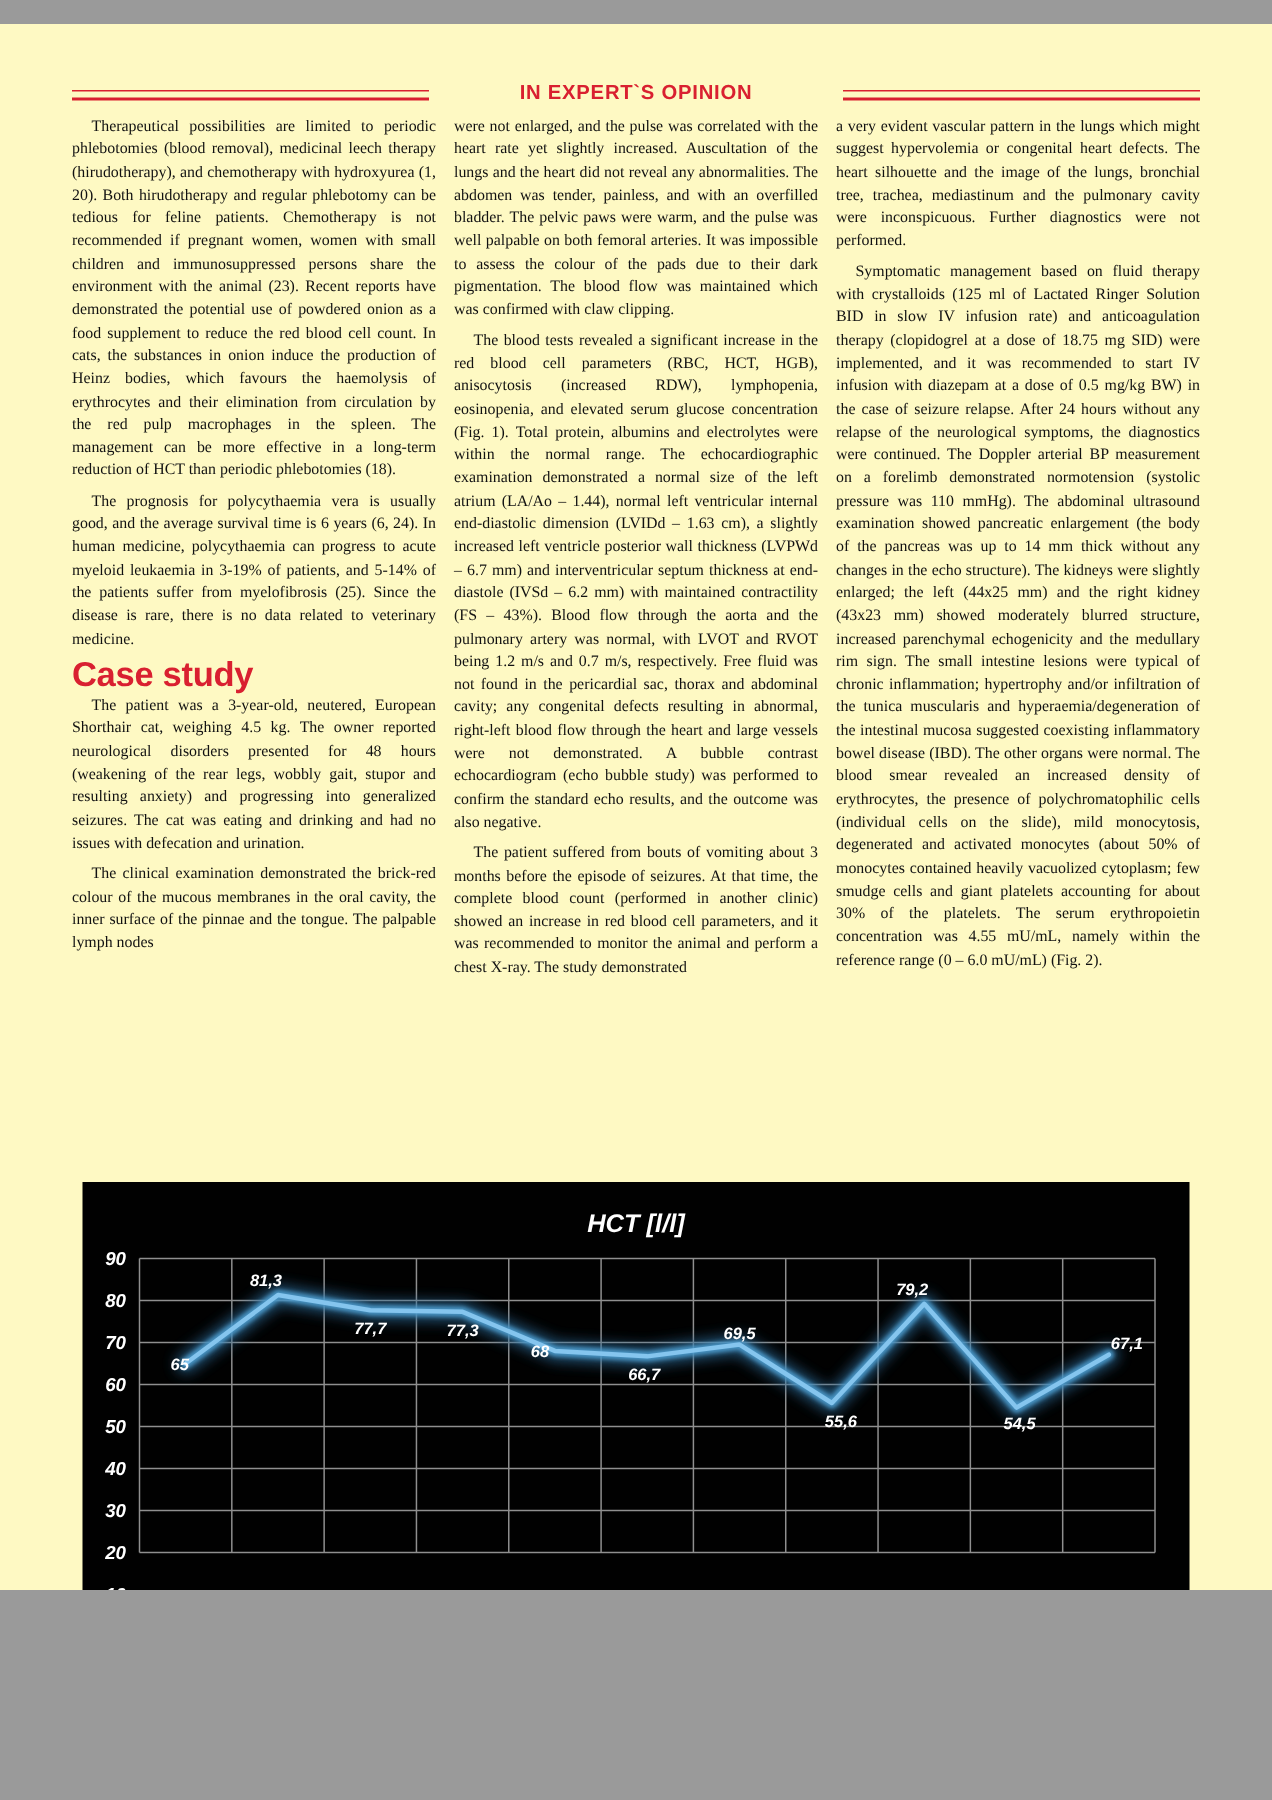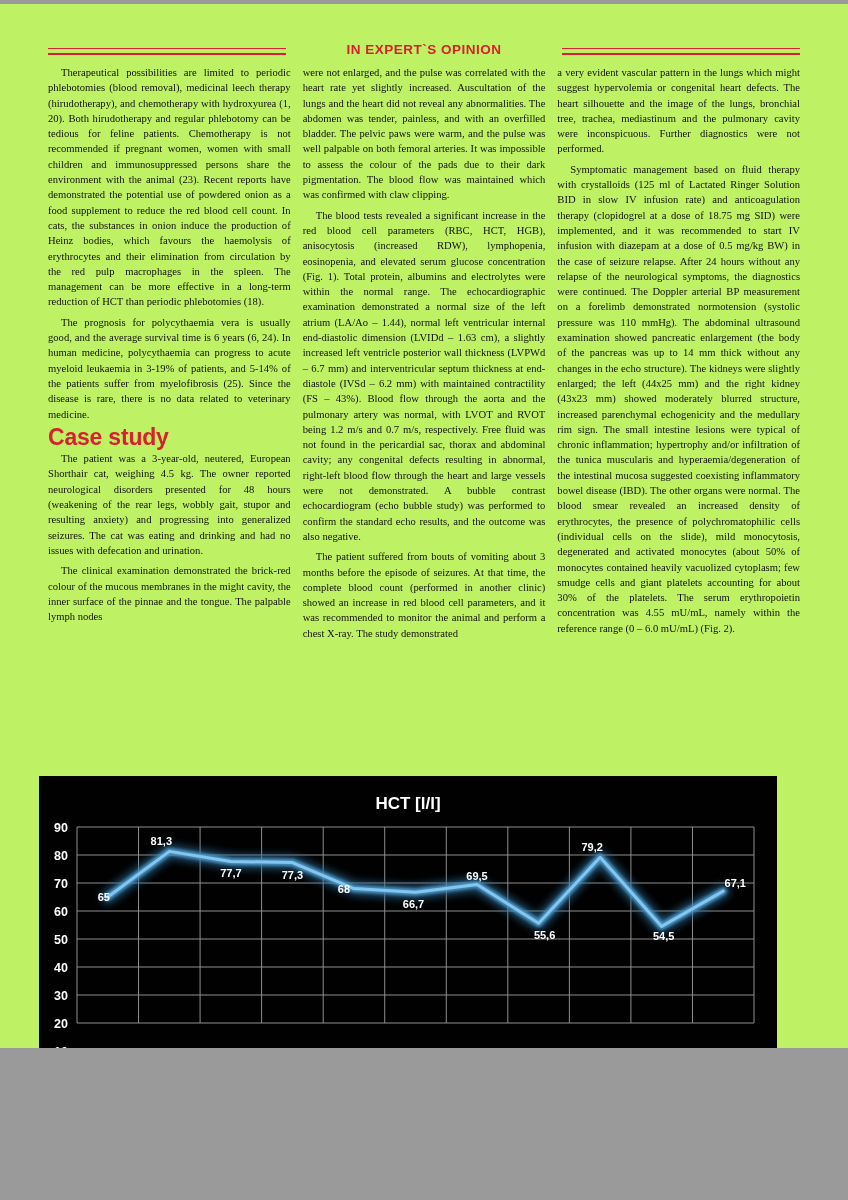--- a/index.html
+++ b/index.html
@@ -1,34 +1,34 @@
 <!DOCTYPE html>
 <html style="--red: #d92030;"><head>
 <meta charset="utf-8">
 <style>
   html,body{margin:0;padding:0;background:#9a9a9a;}
-  .page{position:relative;width:848px;height:1044px;background:#bef264;margin:4px auto;
+  .page{position:relative;width:848px;height:1044px;background:#fef9c3;margin:16px auto;
         font-family:"Liberation Serif",serif;color:#111;overflow:hidden;}
 
   
   .masthead{position:absolute;top:38px;left:48px;width:752px;display:flex;align-items:center;}
   .masthead-title{margin:0 60px;font-family:"Liberation Sans",sans-serif;font-weight:bold;
         font-size:13.5px;letter-spacing:.5px;color:var(--red);white-space:nowrap;}
   .rule{flex:1;height:4px;border-top:1.2px solid var(--red);border-bottom:2.2px solid var(--red);margin-top:3px;}
 
   
   .columns{position:absolute;top:61px;left:48px;width:752px;height:709px;display:flex;gap:12px;overflow:hidden;}
   .col{flex:1;min-width:0;font-size:10.6px;line-height:15.3px;text-align:justify;}
   .col p{margin:0 0 5px 0;}
   .col p.indent{text-indent:13px;}
   .case-heading{font-family:"Liberation Sans",sans-serif;font-weight:bold;font-size:23px;
         color:var(--red);margin:8px 0 6px 0;letter-spacing:-.2px;text-align:left;}
 
   
-  .chart-panel{position:absolute;left:39px;top:772px;width:738px;height:334px;margin:0;background:#010101;}
+  .chart-panel{position:absolute;left:55px;top:772px;width:738px;height:334px;margin:0;background:#010101;font-style:italic;}
   .chart-panel svg{display:block;}
   .c-title{font-family:"Liberation Sans",sans-serif;font-weight:bold;font-size:17px;}
   .c-ylab{font-family:"Liberation Sans",sans-serif;font-weight:bold;font-size:12.5px;}
   .c-xlab{font-family:"Liberation Sans",sans-serif;font-weight:bold;font-size:11.3px;}
   .c-vlab{font-family:"Liberation Sans",sans-serif;font-weight:600;font-size:11px;}
 
   
   .caption{position:absolute;left:55px;top:1115px;width:720px;display:flex;gap:24px;
         font-family:Liberation Serif, serif;font-size:10px;color:#1c1c1c;}
 
@@ -48,21 +48,21 @@
     <h1 class="masthead-title">IN EXPERT`S OPINION</h1>
     <span class="rule"></span>
   </header>
 
   <main class="columns">
     <section class="col">
       <p class="indent">Therapeutical possibilities are limited to periodic phlebotomies (blood removal), medicinal leech therapy (hirudotherapy), and chemotherapy with hydroxyurea (1, 20). Both hirudotherapy and regular phlebotomy can be tedious for feline patients. Chemotherapy is not recommended if pregnant women, women with small children and immunosuppressed persons share the environment with the animal (23). Recent reports have demonstrated the potential use of powdered onion as a food supplement to reduce the red blood cell count. In cats, the substances in onion induce the production of Heinz bodies, which favours the haemolysis of erythrocytes and their elimination from circulation by the red pulp macrophages in the spleen. The management can be more effective in a long-term reduction of HCT than periodic phlebotomies (18).</p>
       <p class="indent">The prognosis for polycythaemia vera is usually good, and the average survival time is 6 years (6, 24). In human medicine, polycythaemia can progress to acute myeloid leukaemia in 3-19% of patients, and 5-14% of the patients suffer from myelofibrosis (25). Since the disease is rare, there is no data related to veterinary medicine.</p>
       <h2 class="case-heading">Case study</h2>
       <p class="indent">The patient was a 3-year-old, neutered, European Shorthair cat, weighing 4.5 kg. The owner reported neurological disorders presented for 48 hours (weakening of the rear legs, wobbly gait, stupor and resulting anxiety) and progressing into generalized seizures. The cat was eating and drinking and had no issues with defecation and urination.</p>
-      <p class="indent">The clinical examination demonstrated the brick-red colour of the mucous membranes in the might cavity, the inner surface of the pinnae and the tongue. The palpable lymph nodes</p>
+      <p class="indent">The clinical examination demonstrated the brick-red colour of the mucous membranes in the oral cavity, the inner surface of the pinnae and the tongue. The palpable lymph nodes</p>
     </section>
     <section class="col">
       <p>were not enlarged, and the pulse was correlated with the heart rate yet slightly increased. Auscultation of the lungs and the heart did not reveal any abnormalities. The abdomen was tender, painless, and with an overfilled bladder. The pelvic paws were warm, and the pulse was well palpable on both femoral arteries. It was impossible to assess the colour of the pads due to their dark pigmentation. The blood flow was maintained which was confirmed with claw clipping.</p>
       <p class="indent">The blood tests revealed a significant increase in the red blood cell parameters (RBC, HCT, HGB), anisocytosis (increased RDW), lymphopenia, eosinopenia, and elevated serum glucose concentration (Fig. 1). Total protein, albumins and electrolytes were within the normal range. The echocardiographic examination demonstrated a normal size of the left atrium (LA/Ao – 1.44), normal left ventricular internal end-diastolic dimension (LVIDd – 1.63 cm), a slightly increased left ventricle posterior wall thickness (LVPWd – 6.7 mm) and interventricular septum thickness at end-diastole (IVSd – 6.2 mm) with maintained contractility (FS – 43%). Blood flow through the aorta and the pulmonary artery was normal, with LVOT and RVOT being 1.2 m/s and 0.7 m/s, respectively. Free fluid was not found in the pericardial sac, thorax and abdominal cavity; any congenital defects resulting in abnormal, right-left blood flow through the heart and large vessels were not demonstrated. A bubble contrast echocardiogram (echo bubble study) was performed to confirm the standard echo results, and the outcome was also negative.</p>
       <p class="indent">The patient suffered from bouts of vomiting about 3 months before the episode of seizures. At that time, the complete blood count (performed in another clinic) showed an increase in red blood cell parameters, and it was recommended to monitor the animal and perform a chest X-ray. The study demonstrated</p>
     </section>
     <section class="col">
       <p>a very evident vascular pattern in the lungs which might suggest hypervolemia or congenital heart defects. The heart silhouette and the image of the lungs, bronchial tree, trachea, mediastinum and the pulmonary cavity were inconspicuous. Further diagnostics were not performed.</p>
       <p class="indent">Symptomatic management based on fluid therapy with crystalloids (125 ml of Lactated Ringer Solution BID in slow IV infusion rate) and anticoagulation therapy (clopidogrel at a dose of 18.75 mg SID) were implemented, and it was recommended to start IV infusion with diazepam at a dose of 0.5 mg/kg BW) in the case of seizure relapse. After 24 hours without any relapse of the neurological symptoms, the diagnostics were continued. The Doppler arterial BP measurement on a forelimb demonstrated normotension (systolic pressure was 110 mmHg). The abdominal ultrasound examination showed pancreatic enlargement (the body of the pancreas was up to 14 mm thick without any changes in the echo structure). The kidneys were slightly enlarged; the left (44x25 mm) and the right kidney (43x23 mm) showed moderately blurred structure, increased parenchymal echogenicity and the medullary rim sign. The small intestine lesions were typical of chronic inflammation; hypertrophy and/or infiltration of the tunica muscularis and hyperaemia/degeneration of the intestinal mucosa suggested coexisting inflammatory bowel disease (IBD). The other organs were normal. The blood smear revealed an increased density of erythrocytes, the presence of polychromatophilic cells (individual cells on the slide), mild monocytosis, degenerated and activated monocytes (about 50% of monocytes contained heavily vacuolized cytoplasm; few smudge cells and giant platelets accounting for about 30% of the platelets. The serum erythropoietin concentration was 4.55 mU/mL, namely within the reference range (0 – 6.0 mU/mL) (Fig. 2).</p>
     </section>

